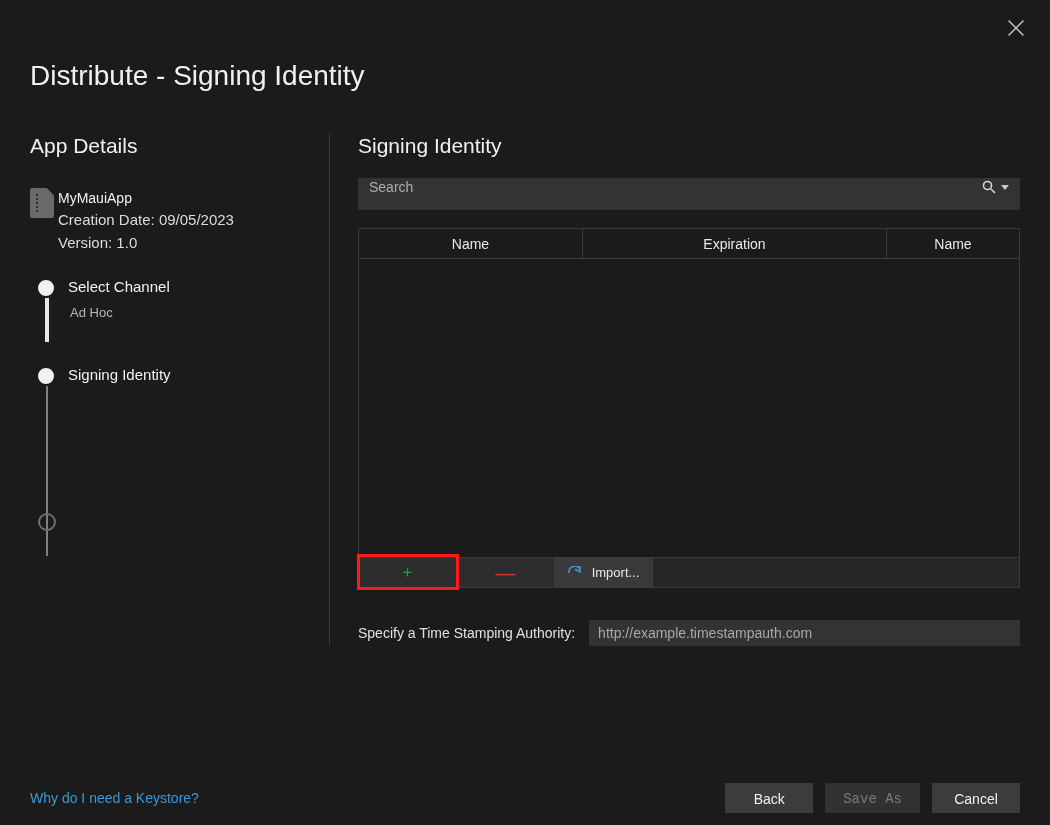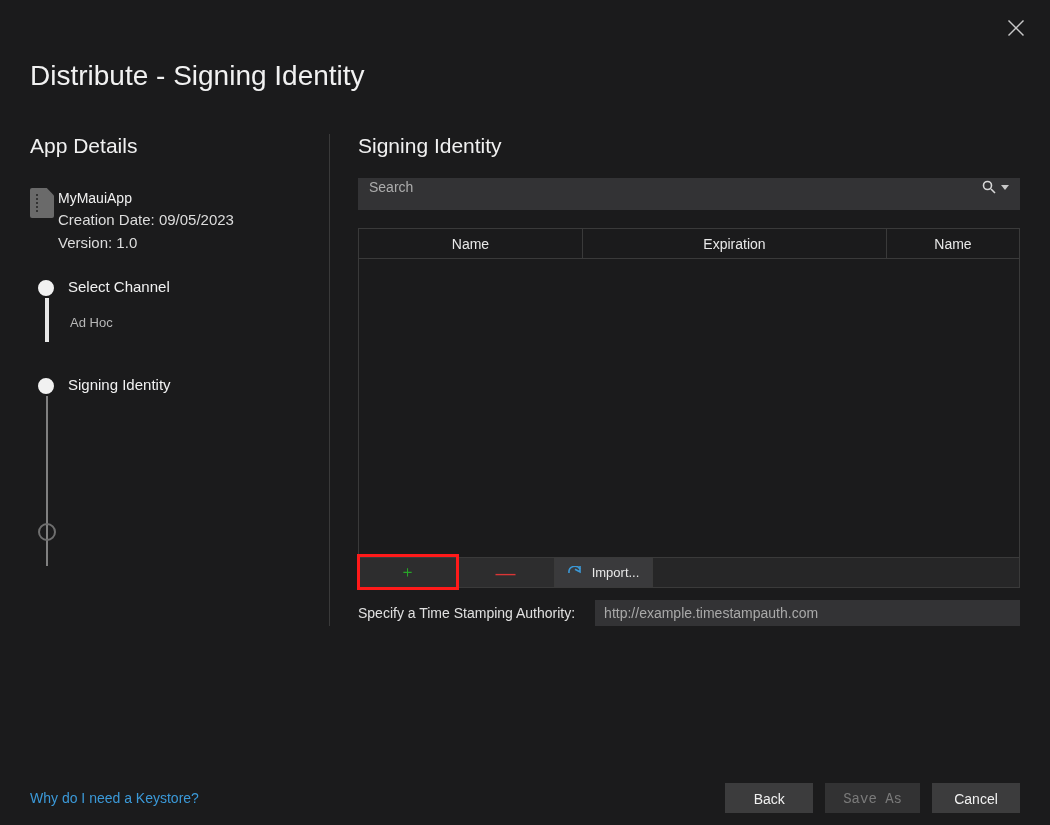--- a/index.html
+++ b/index.html
@@ -100,21 +100,21 @@
     height: 44px;
     background: #e8e8e8;
   }
   .step.last-gap .connector {
     height: 170px;
     width: 2px;
     left:8px;
     background:#808080;
   }
   .step-title { font-size: 15px; color:#f1f1f1; }
-  .step-sub { font-size: 13px; color:#b8b8b8; margin-top:20px; margin-left:2px; }
+  .step-sub { font-size: 13px; color:#b8b8b8; margin-top:10px; margin-left:2px; }
 
   
   .spacer-step {
     position: relative;
     padding-left: 30px;
     margin-top: 130px;
   }
   .spacer-step .dot {
     position: absolute; left: 0; top: 0;
     width: 18px; height: 18px;
@@ -203,24 +203,24 @@
   .ta-btn .import-lbl { color:#e8e8e8; font-size:13px; }
   .ta-rest { flex:1; background:#262627; }
 
   .highlight-add {
     position: absolute;
     border: 3px solid #ff1a1a;
     pointer-events: none;
   }
 
   .tsa-row {
-    margin-top: 12px;
+    margin-top: 32px;
     display: flex;
     align-items: center;
-    gap: 20px;
+    gap: 14px;
   }
   .tsa-label { color:#e0e0e0; font-size:14px; }
   .tsa-input {
     flex:1;
     height: 26px;
     background:#333335;
     border:1px solid #333335;
     color:#a9a9a9;
     padding: 0 8px;
     font-size:14px;

